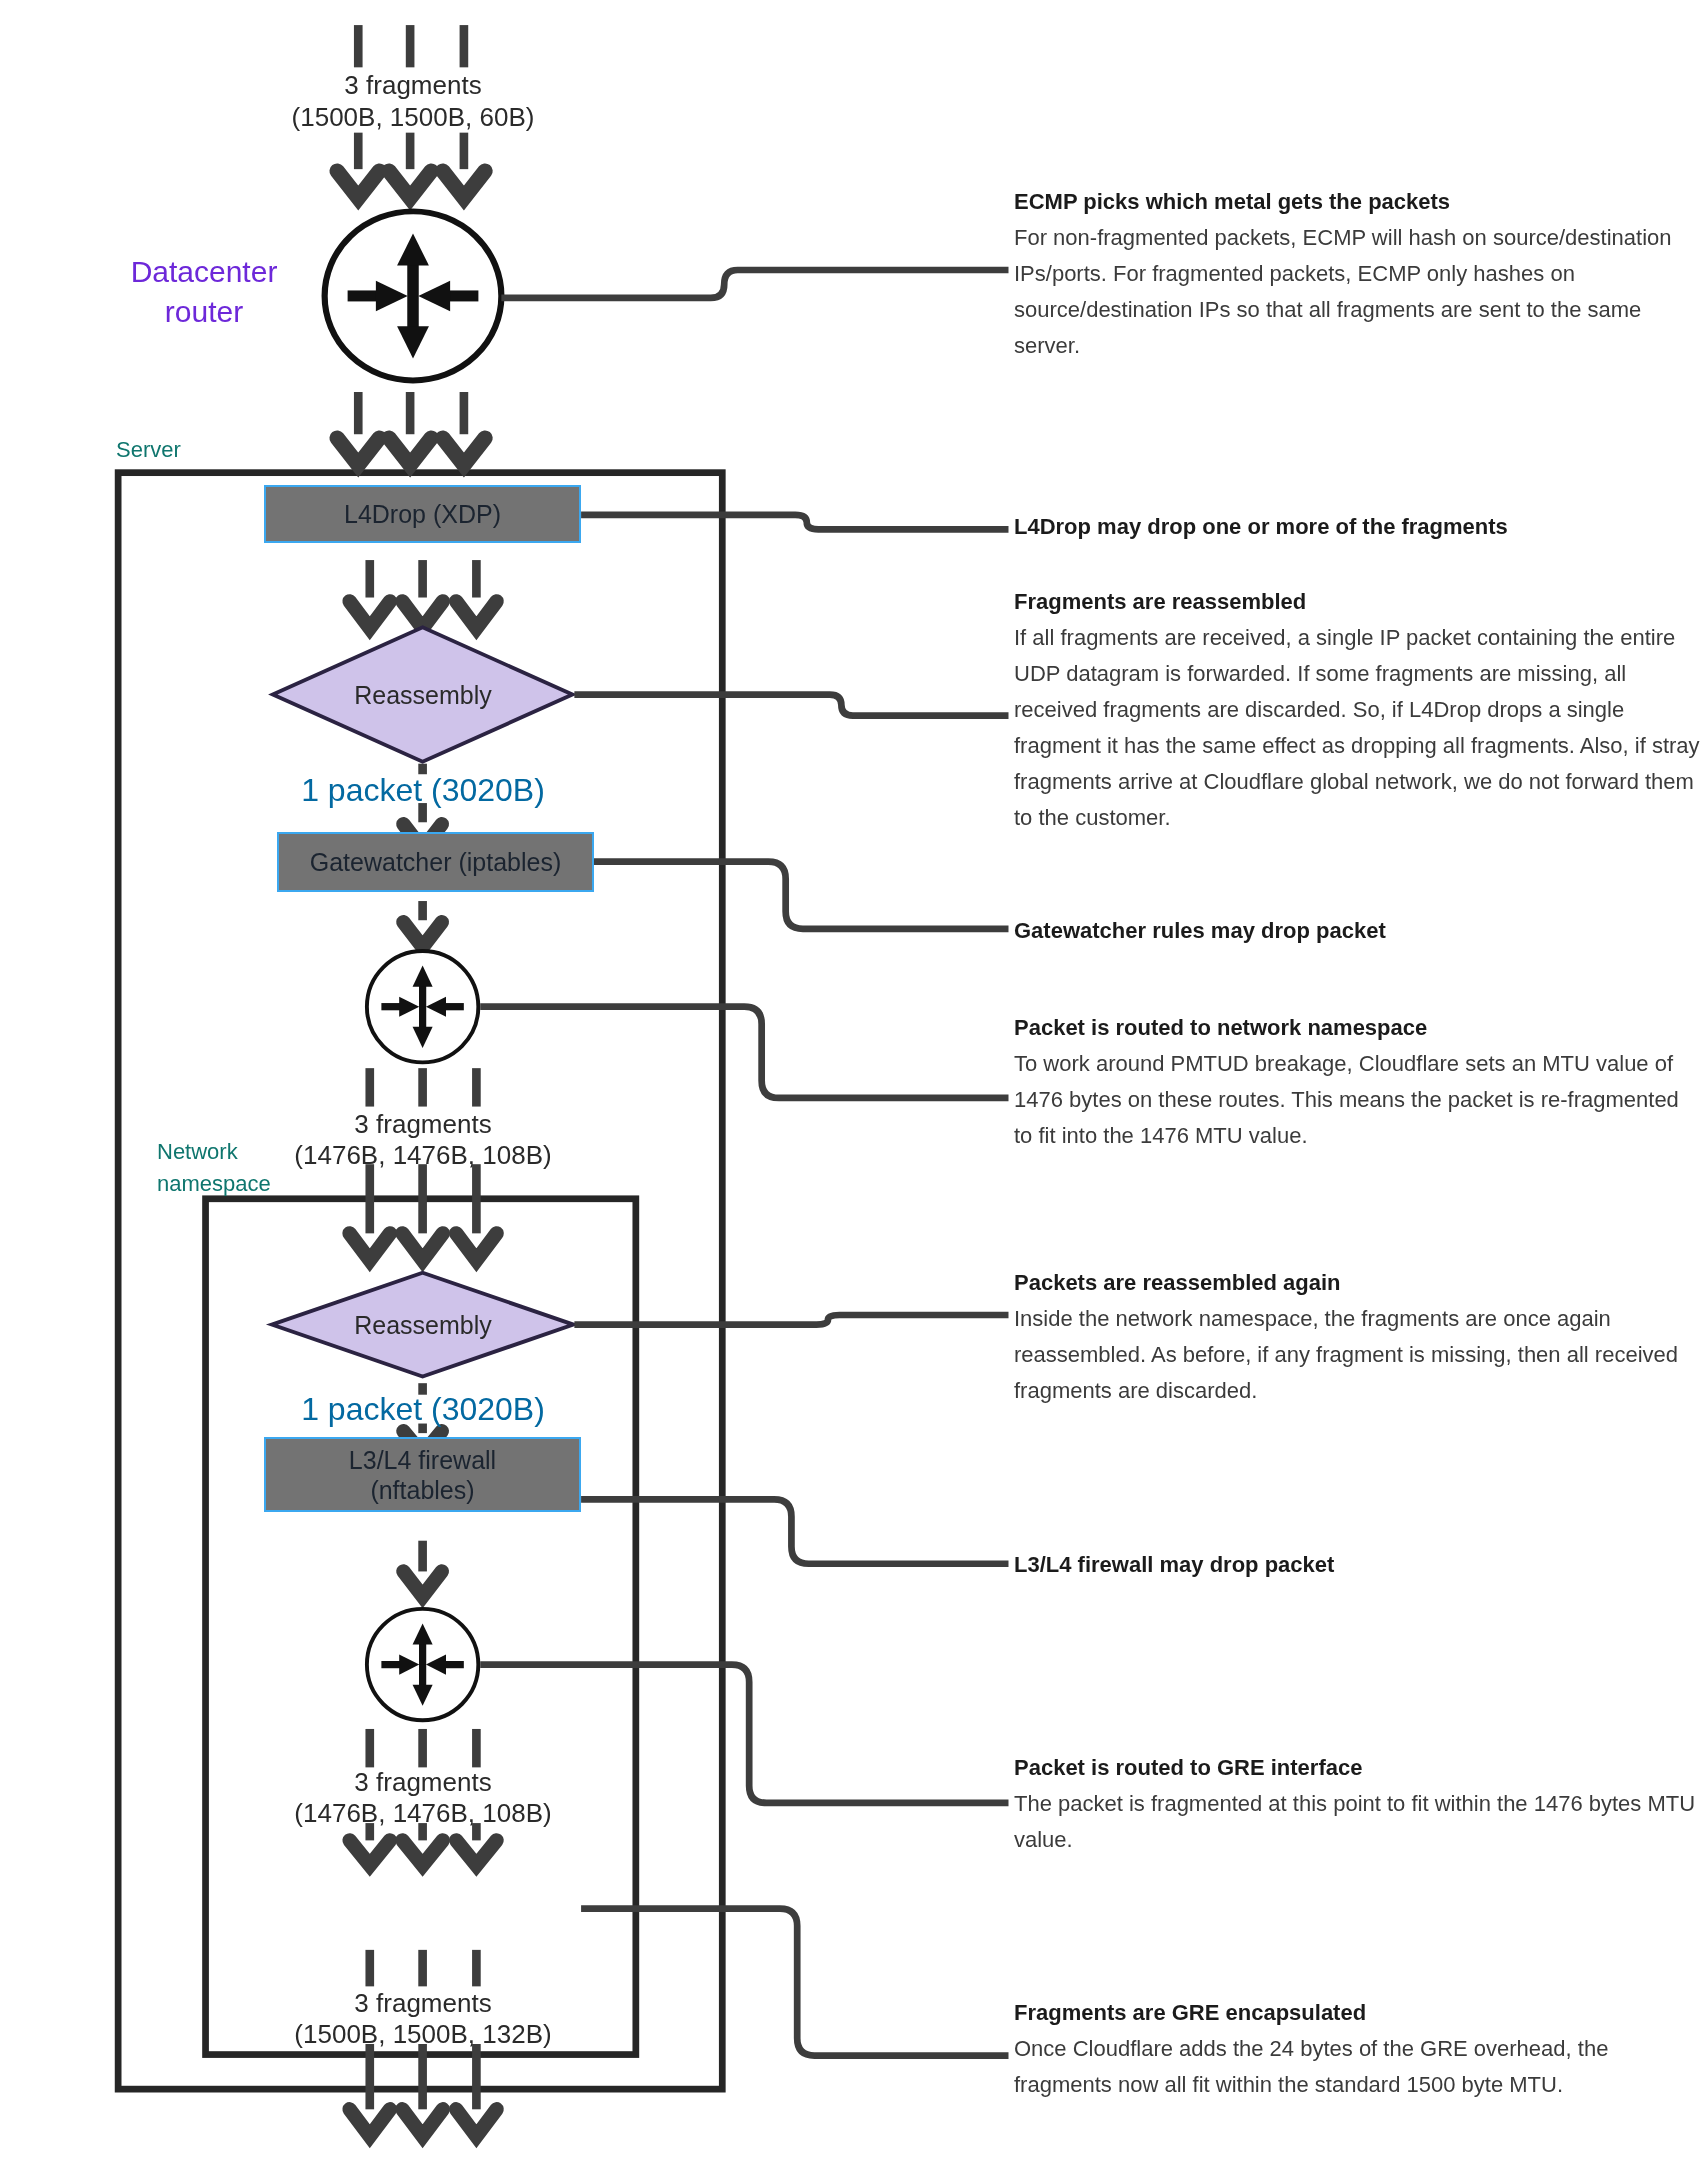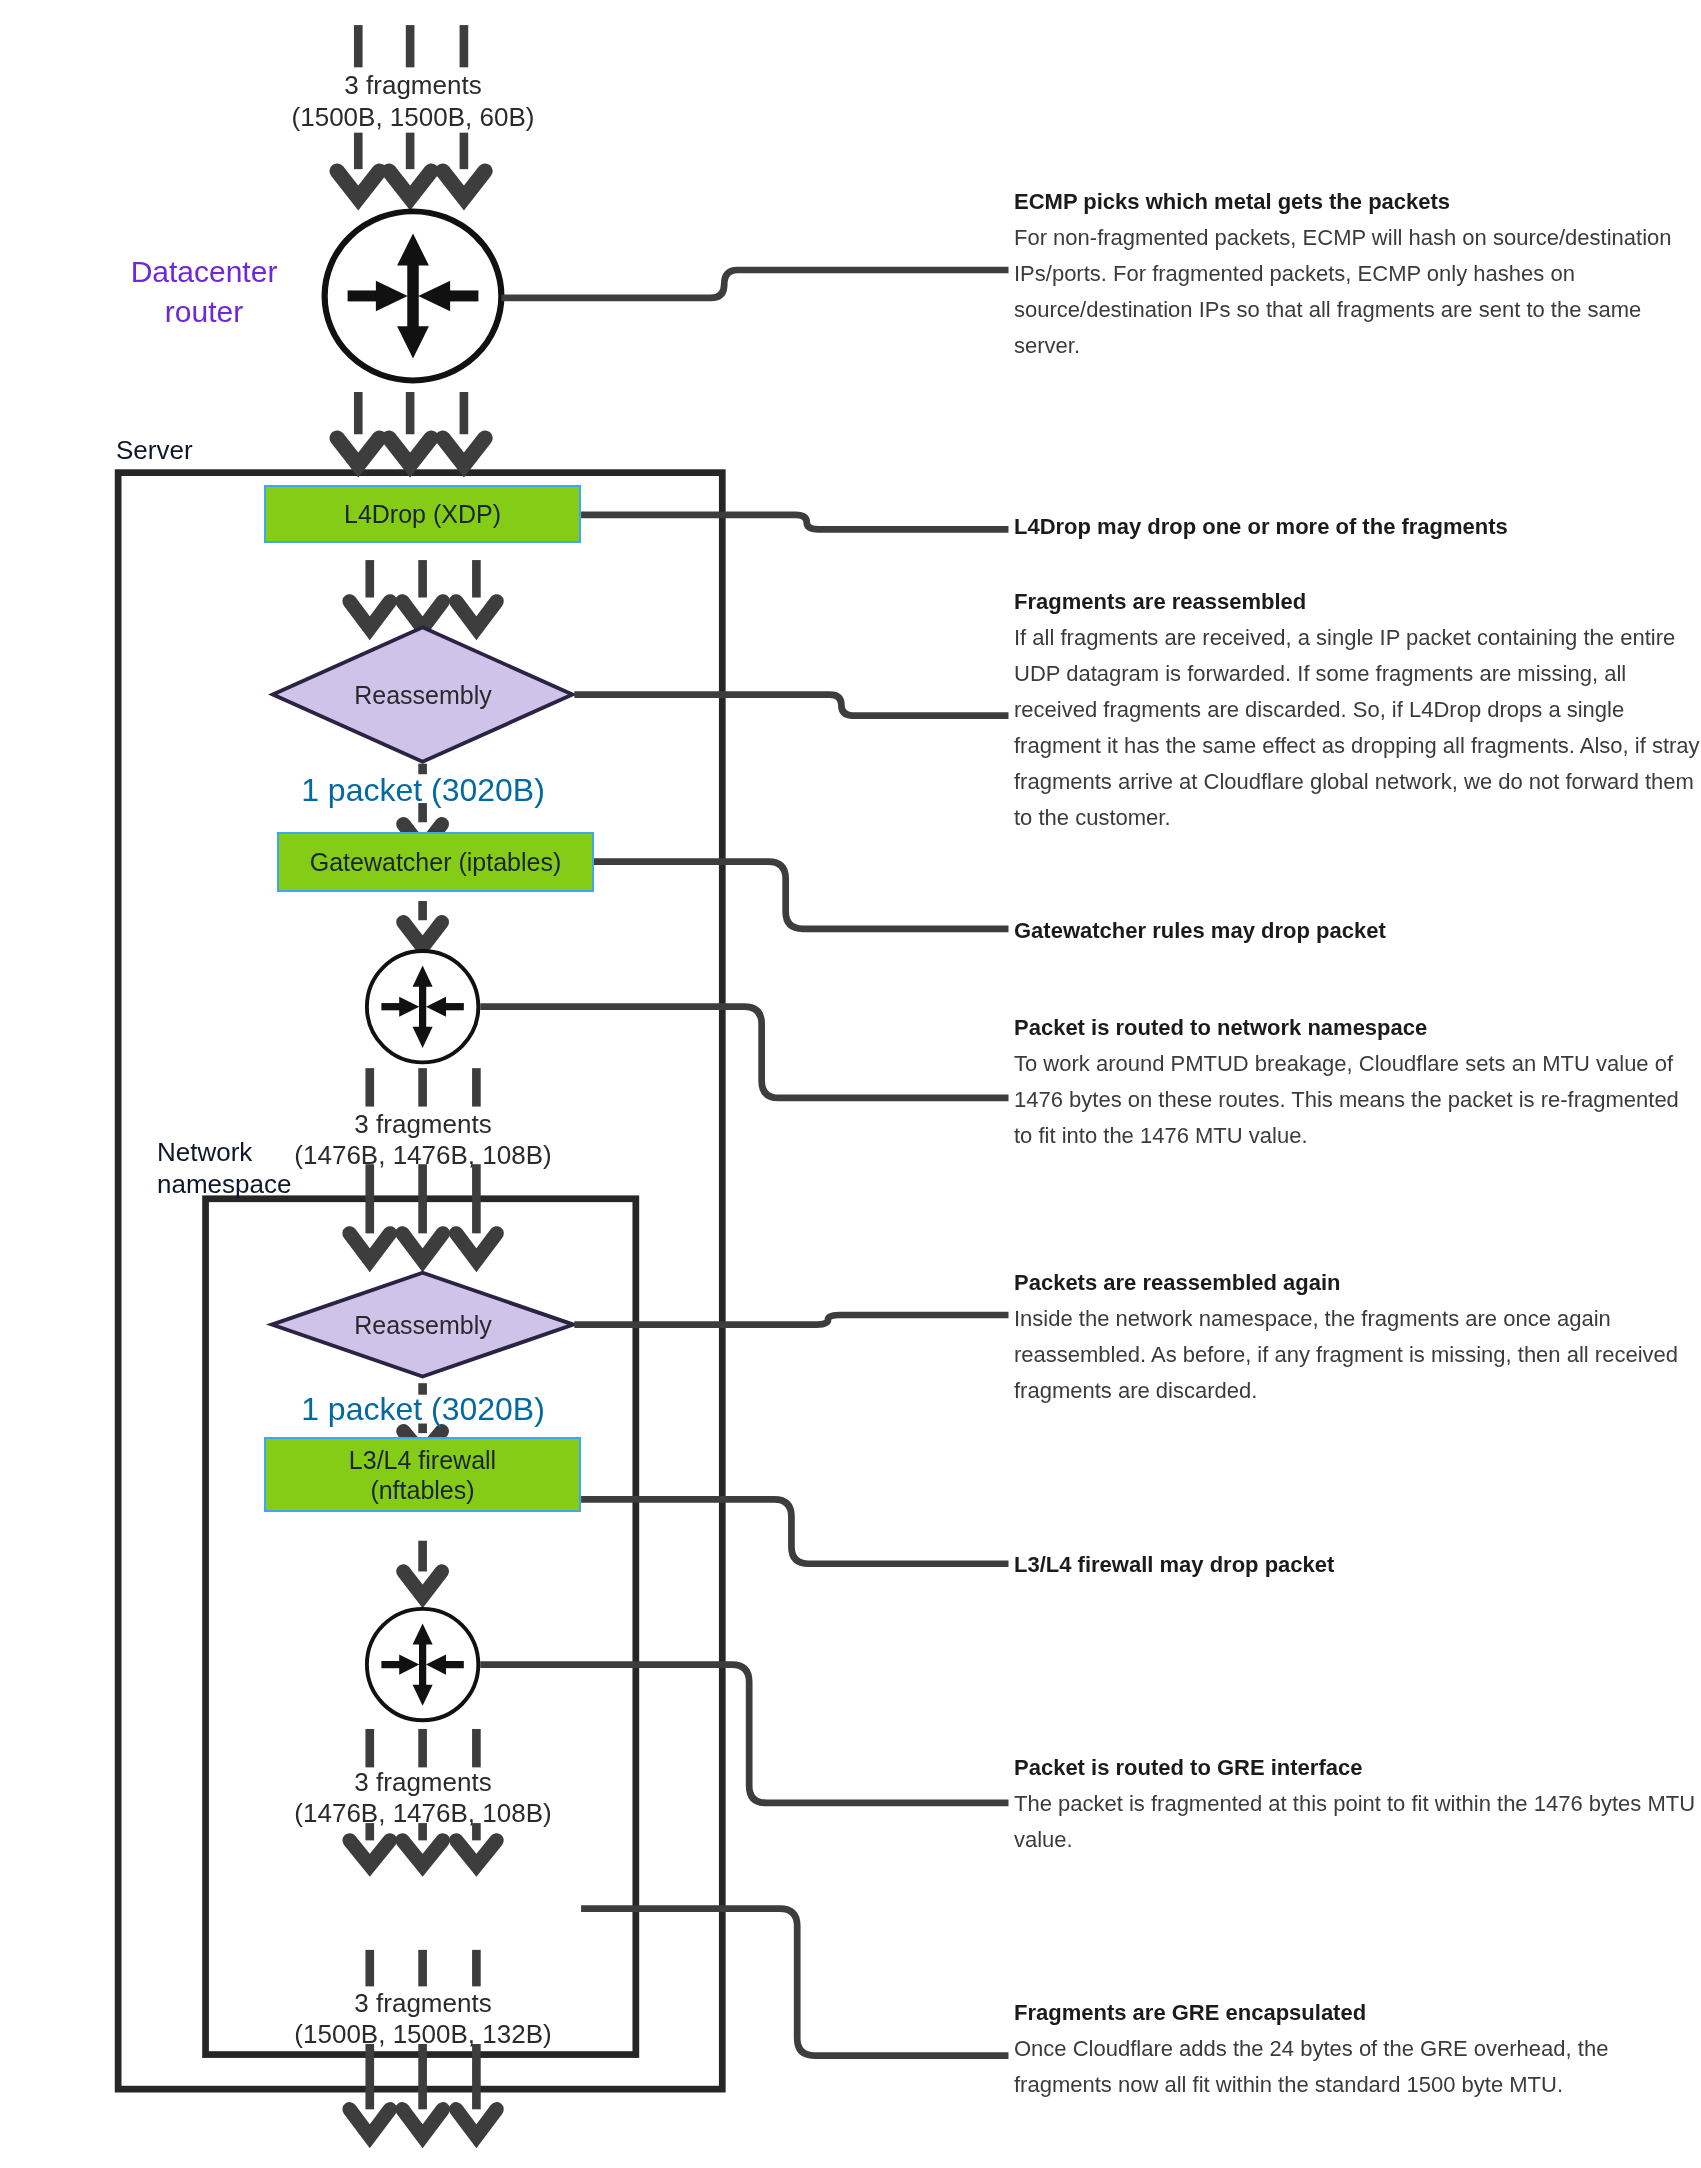--- a/index.html
+++ b/index.html
@@ -18,29 +18,29 @@
     white-space:nowrap;
     font-size:26px;
     color:#2a2a2a;
     text-align:center;
   }
   .big{font-size:32px;color:#0369a1;}
   .boxlabel{
     position:absolute;
     display:flex;flex-direction:column;
     align-items:center;justify-content:center;
-    background:#84cc16;
+    background:#737373;
     border:2.9px solid #3ba8f0;
     box-sizing:border-box;
     font-size:25px;color:#1b2430;
     text-align:center;line-height:30px;
   }
   .framelabel{
     position:absolute;
-    font-size:26px;color:#0f172a;
+    font-size:22px;color:#0f766e;
     line-height:32px;
   }
   .dcr{
     position:absolute;
     font-size:30px;color:#6d28d9;
     line-height:40px;text-align:center;
   }
   .note{
     position:absolute;
     left:1014px;width:686px;

